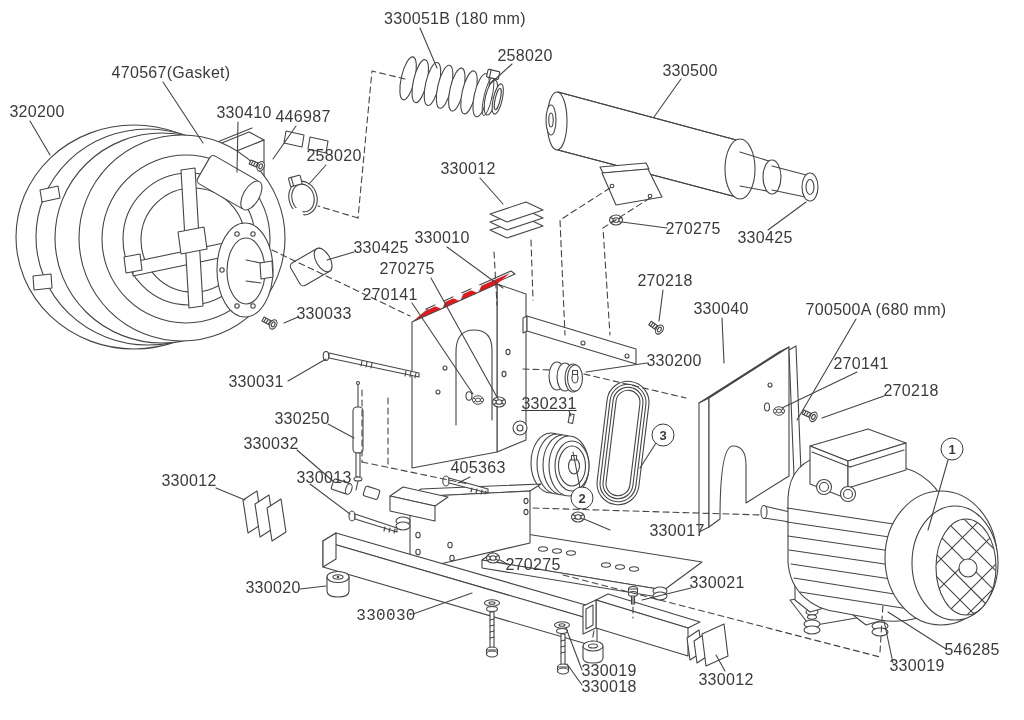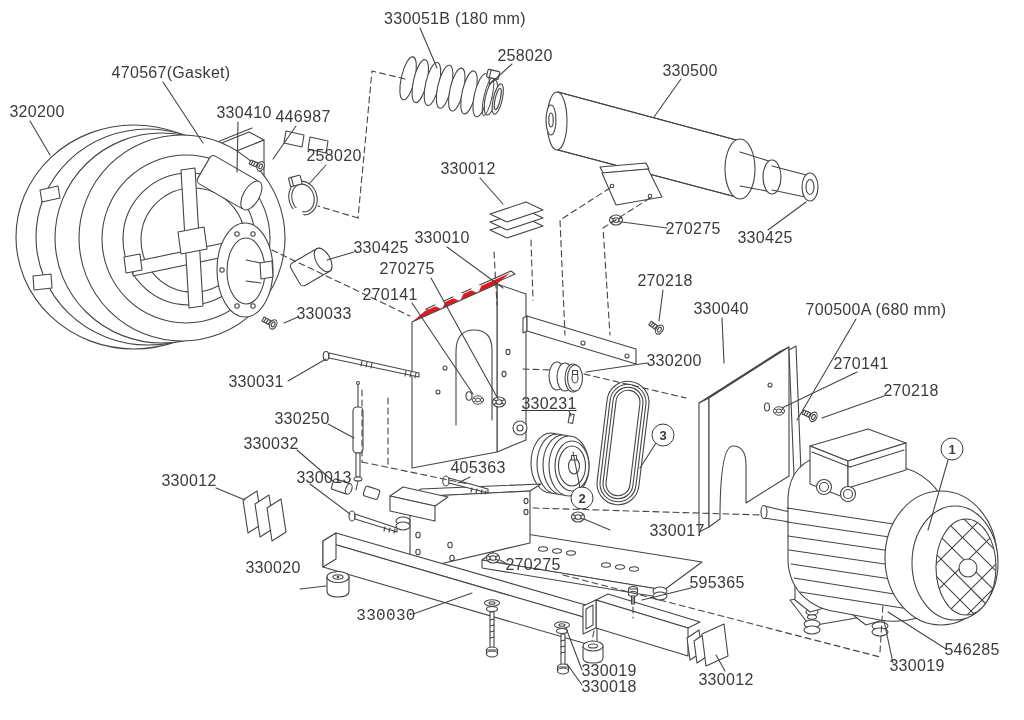--- a/index.html
+++ b/index.html
@@ -567,22 +567,22 @@
       <div class="part-label" style="left: 256px; top: 382px;">330031</div>
       <div class="part-label" style="left: 911px; top: 391px;">270218</div>
       <div class="part-label" style="left: 549px; top: 404px; text-decoration: underline;">330231</div>
       <div class="part-label" style="left: 302px; top: 419px;">330250</div>
       <div class="part-label" style="left: 271px; top: 444px;">330032</div>
       <div class="part-label" style="left: 478px; top: 468px;">405363</div>
       <div class="part-label" style="left: 284px; top: 478px; margin-left: 40px;">330013</div>
       <div class="part-label" style="left: 189px; top: 481px;">330012</div>
       <div class="part-label" style="left: 637px; top: 531px; margin-left: 40px;">330017</div>
       <div class="part-label" style="left: 533px; top: 565px;">270275</div>
-      <div class="part-label" style="left: 717px; top: 583px;">595365</div>
-      <div class="part-label" style="left: 273px; top: 568px;">330020</div>
+      <div class="part-label" style="left: 717px; top: 583px;">330021</div>
+      <div class="part-label" style="left: 273px; top: 588px;">330020</div>
       <div class="part-label" style="left: 386px; top: 616px; font-family: Liberation Mono, monospace;">330030</div>
       <div class="part-label" style="left: 972px; top: 650px;">546285</div>
       <div class="part-label" style="left: 917px; top: 666px;">330019</div>
       <div class="part-label" style="left: 609px; top: 671px;">330019</div>
       <div class="part-label" style="left: 609px; top: 687px;">330018</div>
       <div class="part-label" style="left: 726px; top: 680px;">330012</div>
     </div>
   <div id="callouts-layer">
       <div class="callout" style="left: 952px; top: 449px;">1</div>
       <div class="callout" style="left: 582px; top: 498px;">2</div>

